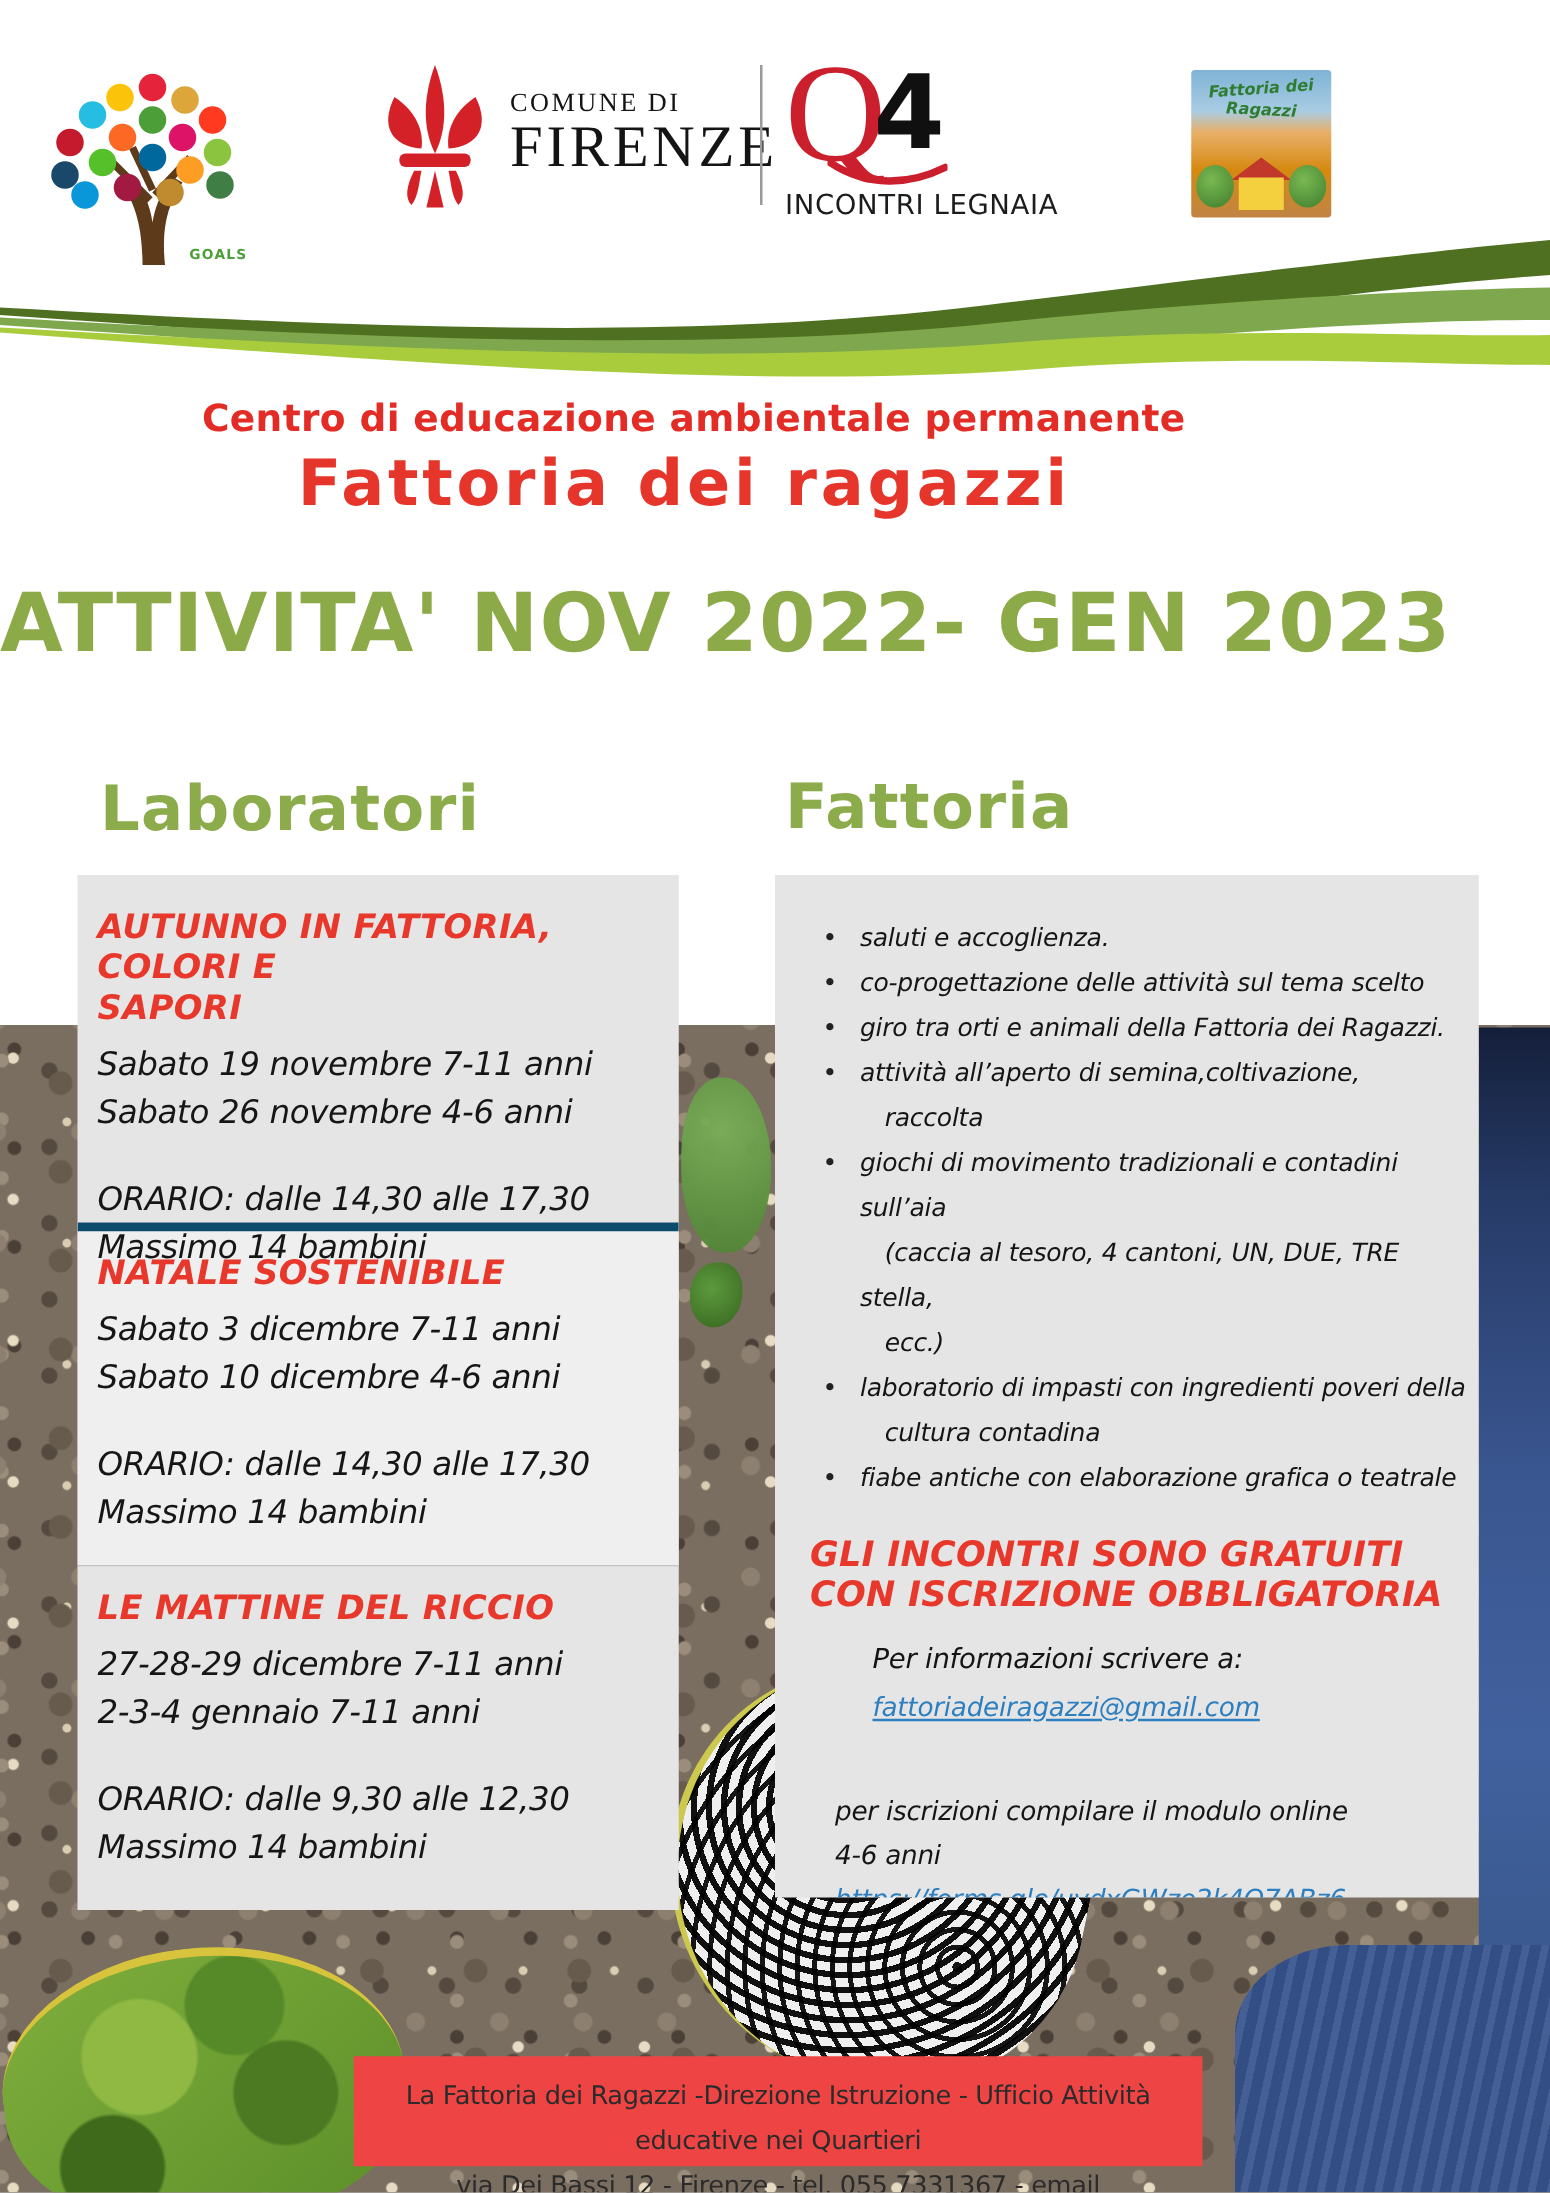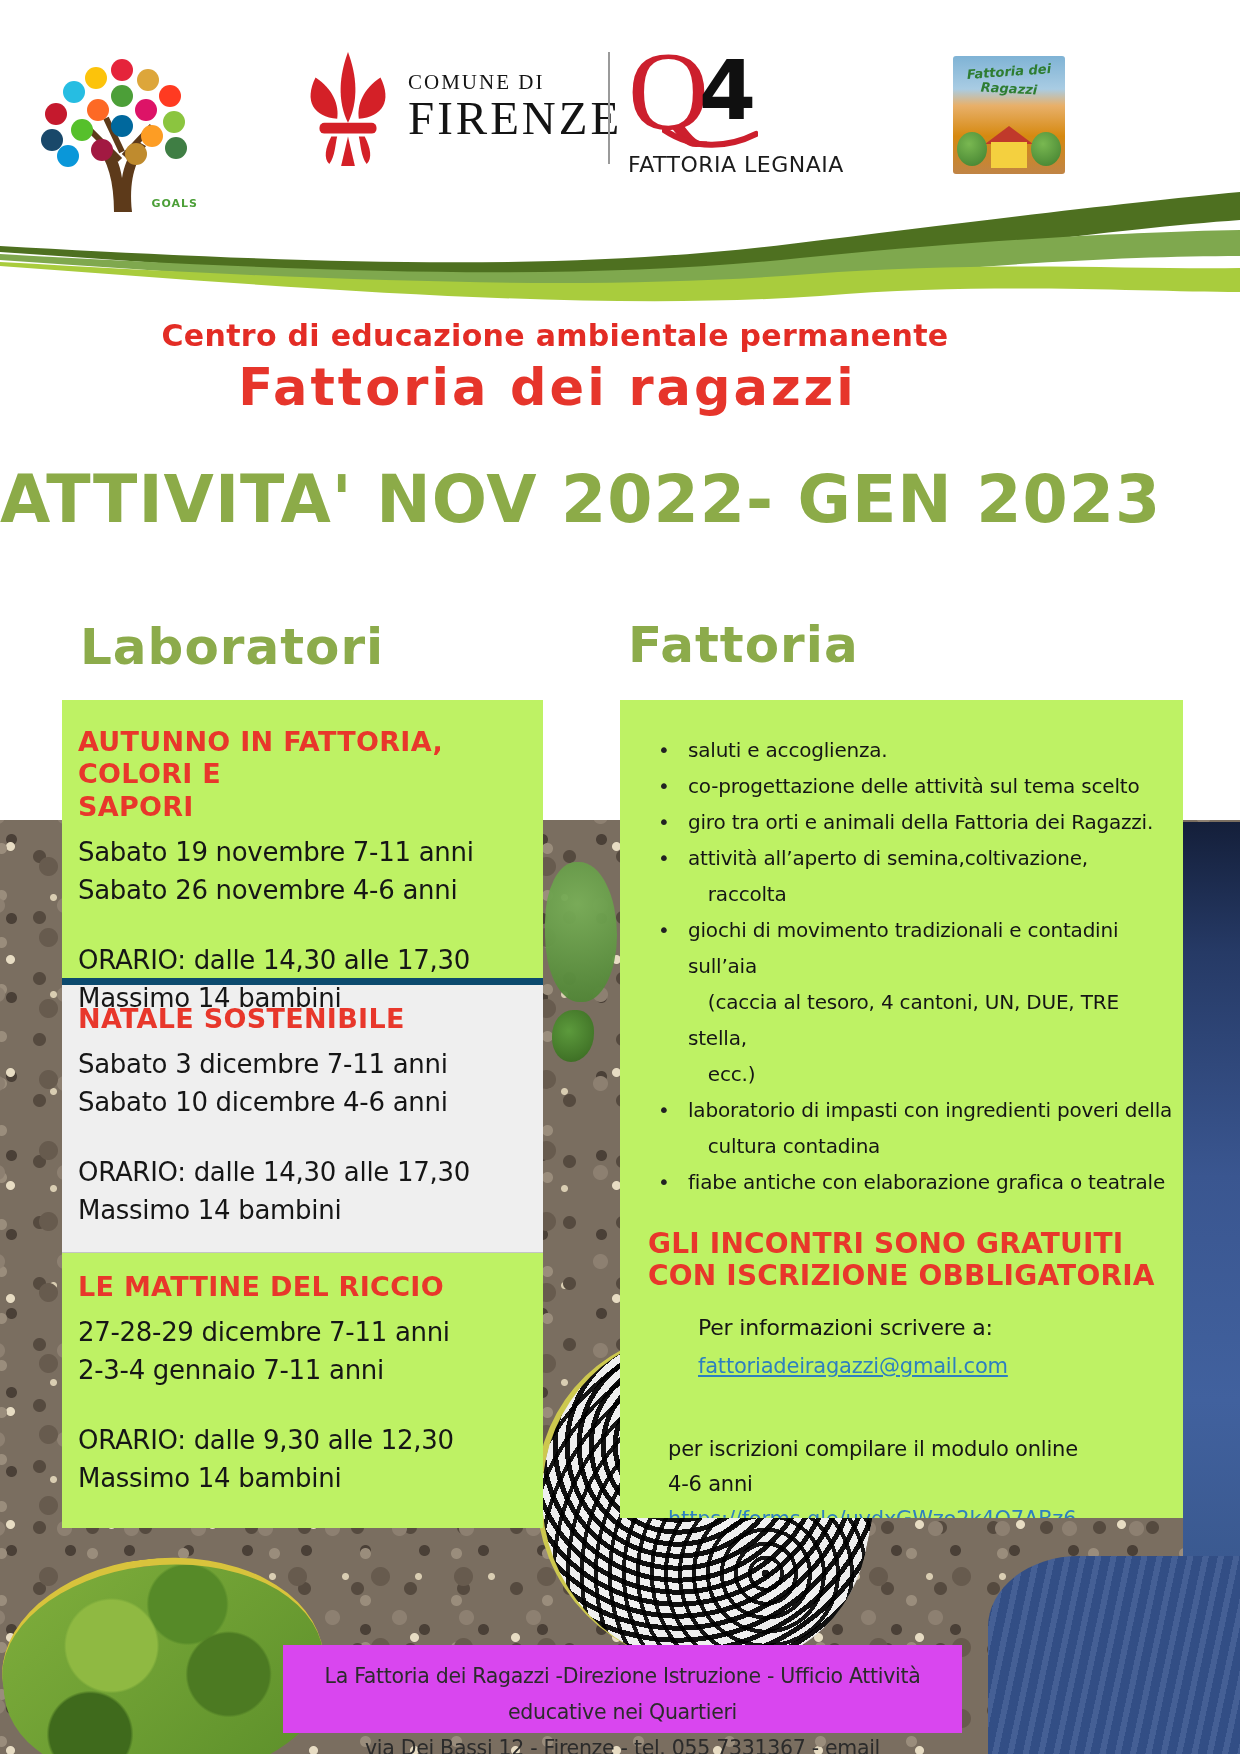--- a/index.html
+++ b/index.html
@@ -70,21 +70,21 @@
     border-radius:50% 50% 46% 54%; border-left:6px solid #cdc84e;
     background-image:repeating-radial-gradient(circle at 38% 36%,#101010 0 5px,#efefef 5px 12px),
                      repeating-radial-gradient(circle at 72% 68%,#161616 0 4px,transparent 4px 14px);
     background-blend-mode:multiply; }
   .pants-strip { position:absolute; left:1183px; top:2px; width:57px; height:932px;
     background:linear-gradient(180deg,#141f3a 0%,#263a66 14%,#3a5690 38%,#41619e 62%,#32507f 100%); }
   .pants-corner { position:absolute; left:988px; top:736px; width:252px; height:198px; border-radius:36% 0 0 0;
     background:repeating-linear-gradient(102deg,rgba(255,255,255,0.08) 0 6px,rgba(0,0,0,0.05) 6px 15px),#35528c; }
 
   
-  .panel { position:absolute; background:#bef264; z-index:2; overflow:hidden; }
+  .panel { position:absolute; background:#e5e5e5; z-index:2; overflow:hidden;font-style:italic; }
   .panel-left { left:62px; top:700px; width:481px; height:828px; }
   .panel-right { left:620px; top:700px; width:563px; height:818px; }
 
   .lab-section { padding:18px 18px 0 16px; }
   .lab-section.grey { background:#efefef; border-top:7px solid #0c4a6e; }
   .lab-section.white2 { border-top:1px solid #c4c4c4; }
   .lab-section.s0 { height:278px; padding-top:26px; }
   .lab-section.s1 { height:274px; }
   .lab-section.s2 { height:276px; }
   .lab-title { color:#e8372b; font-size:27px; font-weight:800; line-height:1.2; letter-spacing:0.3px; white-space:pre-line; margin-bottom:10px; }
@@ -97,21 +97,21 @@
   .notice { margin:28px 0 0 28px; width:515px; color:#e8372b; font-size:28px; font-weight:800; line-height:32px; letter-spacing:0.2px; }
   .indent { padding-left:78px; }
   .info-label { margin-top:16px; color:#151515; font-size:22px; line-height:40px; letter-spacing:-0.2px; }
   .link { display:inline-block; color:#2d7fc0; font-size:21px; line-height:34px; text-decoration:underline; letter-spacing:-0.2px; }
   .email-row { line-height:40px; }
   .form-block { margin-top:44px;padding-left:48px; }
   .form-block p { color:#151515; font-size:21px; line-height:35px; letter-spacing:-0.2px; }
   .form-block .linkrow { line-height:35px; }
 
   
-  .footer-box { position:absolute; left:283px; top:1645px; width:679px; height:88px; background:#d946ef; z-index:3; text-align:center; padding-top:13px; }
+  .footer-box { position:absolute; left:283px; top:1645px; width:679px; height:88px; background:#ef4444; z-index:3; text-align:center; padding-top:13px; }
   .footer-box p { color:#2b2b2b; font-size:20.5px; line-height:36px; letter-spacing:-0.3px; }
 </style>
 </head>
 <body>
 
 <div class="page">
 
   <div class="sdg">
     <svg width="168" height="158" viewBox="0 0 168 158">
       <path d="M78 156 L96 156 C93 126 98 108 110 90 L101 85 C92 100 88 110 86 122 C84 108 79 96 68 84 L59 89 C72 104 78 126 78 156 Z" fill="#5d3a1a"></path>
@@ -157,21 +157,21 @@
   <div class="hdr-divider"></div>
 
   <div class="q4">
     <div class="qrow">
       <span class="qletter">Q</span>
       <span class="qnum">4</span>
       <svg class="qtail" width="96" height="24">
         <path d="M2 4 C32 24 66 22 94 8" stroke="#cc1f2d" stroke-width="6" fill="none" stroke-linecap="round"></path>
       </svg>
     </div>
-    <div class="qsub">FATTORIA LEGNAIA</div>
+    <div class="qsub">INCONTRI LEGNAIA</div>
   </div>
 
   <div class="farm-logo">
     <div class="t1">Fattoria dei</div>
     <div class="t2">Ragazzi</div>
     <div class="roof"></div>
     <div class="house"></div>
     <div class="tree l"></div>
     <div class="tree r"></div>
   </div>

